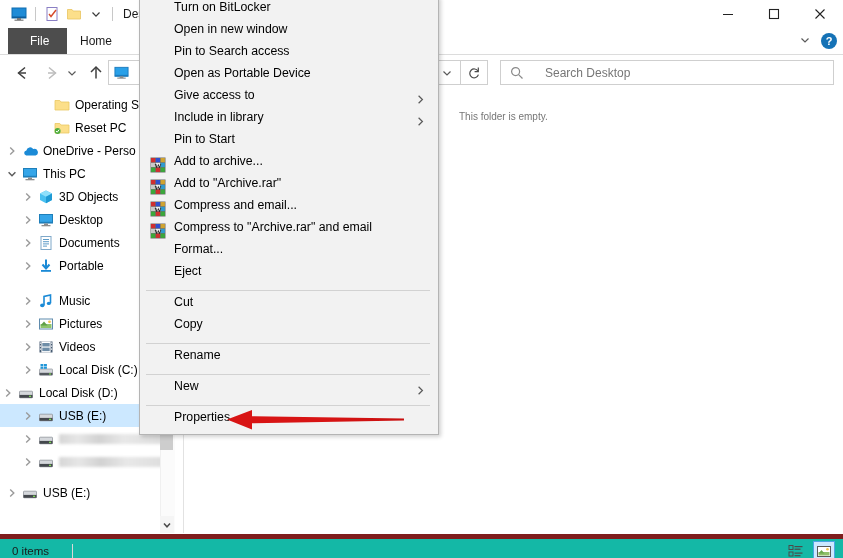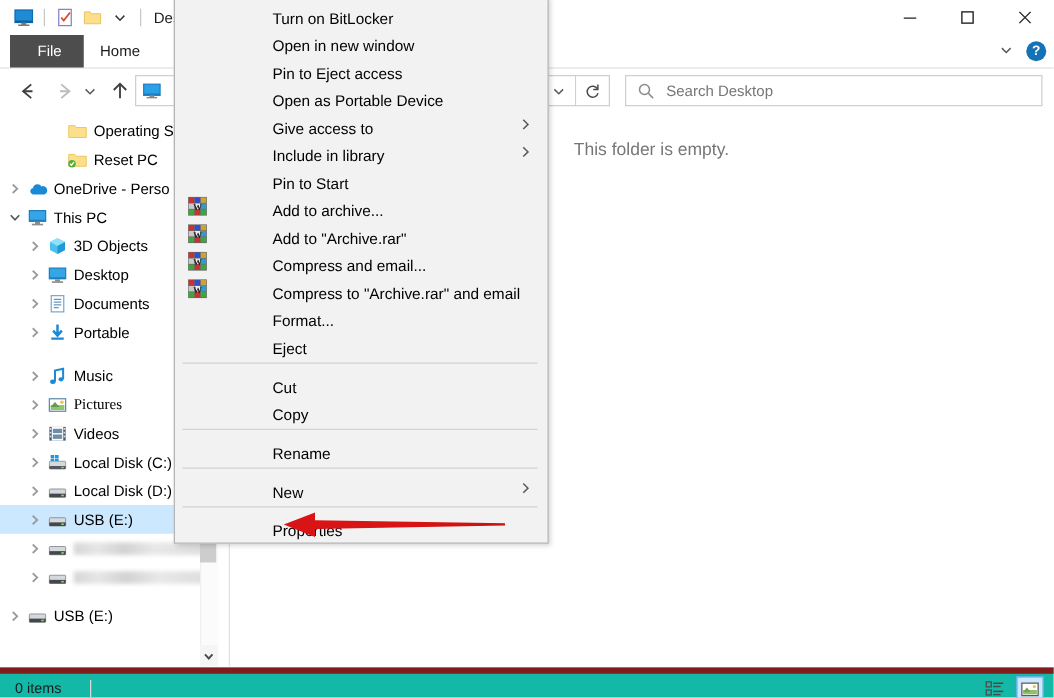--- a/index.html
+++ b/index.html
@@ -35,27 +35,27 @@
   .addrbox{position:absolute;left:108px;top:60px;width:330px;height:25px;border:1px solid #cfcfcf;background:#fff;
     display:flex;align-items:center;box-sizing:border-box;}
   .addr-icon{width:24px;display:flex;align-items:center;justify-content:center;}
   .refreshbtn{position:absolute;left:461px;top:60px;width:27px;height:25px;border:1px solid #cfcfcf;border-left:none;
     background:#fff;display:flex;align-items:center;justify-content:center;box-sizing:border-box;}
   .dropbtn{position:absolute;left:434px;top:60px;width:27px;height:25px;border:1px solid #cfcfcf;border-left:none;
     background:#fff;display:flex;align-items:center;justify-content:center;box-sizing:border-box;}
   .searchbox{position:absolute;left:500px;top:60px;width:334px;height:25px;border:1px solid #cfcfcf;background:#fff;
     display:flex;align-items:center;box-sizing:border-box;}
   .searchbox .sicon{width:32px;display:flex;align-items:center;justify-content:center;}
-  .searchbox .stext{font-size:12px;color:#767676;}
+  .searchbox .stext{font-size:12px;color:#767676;margin-left:12px;}
 
   
   .navpane{position:absolute;left:0;top:93px;width:170px;height:440px;background:#fff;overflow:hidden;}
   .pane-divider{position:absolute;left:183px;top:93px;width:1px;height:440px;background:#e2e2e2;}
   .contentpane{position:absolute;left:184px;top:93px;width:659px;height:440px;background:#fff;}
-  .empty-text{position:absolute;left:275px;top:18px;font-size:14px;color:#767676;}
+  .empty-text{position:absolute;left:275px;top:18px;font-size:10px;color:#767676;}
 
   
   .trow{position:relative;height:23px;display:flex;align-items:center;white-space:nowrap;}
   .trow.sel{background:#cce8ff;}
   .chev{width:16px;height:23px;display:flex;align-items:center;justify-content:center;flex:0 0 16px;}
   .ticon{width:20px;height:23px;display:flex;align-items:center;justify-content:center;flex:0 0 20px;margin-right:3px;}
   .tlabel{font-size:12px;color:#000;}
   .blurname{height:10px;border-radius:1px;
     background:linear-gradient(90deg,#d6d6d6 0%,#e6e6e6 18%,#d2d2d2 38%,#e8e8e8 62%,#dcdcdc 100%);
     filter:blur(1.6px);}
@@ -69,21 +69,21 @@
   .statusbar{position:absolute;left:0;top:534px;width:843px;height:24px;background:#14b8a6;border-top:5px solid #7f1d1d;}
   .status-text{position:absolute;left:12px;top:0;height:24px;line-height:24px;font-size:11.5px;color:#1a1a1a;}
   .status-div{position:absolute;left:72px;top:5px;width:1px;height:14px;background:#d8d8d8;}
   .viewbtns{position:absolute;right:8px;top:2px;height:20px;display:flex;gap:6px;align-items:center;}
   .viewbtn{width:22px;height:20px;display:flex;align-items:center;justify-content:center;}
   .viewbtn.active{background:#cce8ff;border:1px solid #4ca5e3;box-sizing:border-box;}
 
   
   .ctxmenu{position:absolute;left:139px;top:-4px;width:300px;background:#f2f2f2;
     border:1px solid #b4b4b4;box-shadow:2px 2px 4px rgba(0,0,0,.18);box-sizing:border-box;padding:3px 0 2px 0;}
-  .mitem{position:relative;height:22px;display:flex;align-items:flex-end;padding-left:6px;white-space:nowrap;gap:44px;}
+  .mitem{position:relative;height:22px;display:flex;align-items:flex-start;padding-left:6px;white-space:nowrap;}
   .micon{width:24px;height:22px;display:flex;align-items:center;justify-content:center;flex:0 0 24px;}
   .mlabel{font-size:12.3px;color:#000;margin-left:4px;}
   .msub{position:absolute;right:12px;top:0;height:22px;display:flex;align-items:center;color:#5a5a5a;}
   .msep{height:1px;background:#d2d2d2;margin:4px 8px 4px 6px;}
 
   .arrow-overlay{position:absolute;left:222px;top:404px;width:200px;height:32px;pointer-events:none;}
 </style>
 </head>
 <body>
 
@@ -334,21 +334,21 @@
           </span>
           <span class="ticon">
             <svg width="16" height="16" viewBox="0 0 16 16">
               <path d="M6 12.2 L6 3.4 L12.5 2 L12.5 10.2" fill="none" stroke="#1b8ad6" stroke-width="1.6"></path>
               <ellipse cx="4.3" cy="12.4" rx="2.2" ry="1.8" fill="#1b8ad6"></ellipse>
               <ellipse cx="10.8" cy="10.4" rx="2" ry="1.7" fill="#1b8ad6"></ellipse>
             </svg>
           </span>
           <span class="tlabel">Music</span>
         </div>
-        <div class="trow" style="padding-left: 20px; font-family: Liberation Serif, serif;">
+        <div class="trow" style="padding-left: 20px;">
           <span class="chev">
             <svg width="10" height="10" viewBox="0 0 10 10">
               <path d="M3.2 1.6 L6.8 5 L3.2 8.4" fill="none" stroke="#9a9a9a" stroke-width="1.4"></path>
             </svg>
           </span>
           <span class="ticon">
             <svg width="16" height="16" viewBox="0 0 16 16">
               <rect x="1.5" y="3" width="13" height="10" fill="#fff" stroke="#5f8bad" stroke-width="1"></rect>
               <rect x="2.5" y="8" width="11" height="4" fill="#8fc56b"></rect>
               <path d="M2.5 9.5 L6 5.5 L9.5 9.5 Z" fill="#5f9e47"></path>
@@ -391,21 +391,21 @@
               <rect x="1.5" y="10.8" width="13" height="2.4" fill="#53585e"></rect>
               <rect x="11" y="11.4" width="2" height="1.2" fill="#7ed957"></rect>
               <rect x="2.5" y="2" width="2.9" height="2.4" fill="#2196d8"></rect>
               <rect x="6" y="2" width="2.9" height="2.4" fill="#2196d8"></rect>
               <rect x="2.5" y="4.8" width="2.9" height="2" fill="#2196d8"></rect>
               <rect x="6" y="4.8" width="2.9" height="2" fill="#2196d8"></rect>
             </svg>
           </span>
           <span class="tlabel">Local Disk (C:)</span>
         </div>
-        <div class="trow" style="padding-left: 20px;">
+        <div class="trow" style="">
           <span class="chev">
             <svg width="10" height="10" viewBox="0 0 10 10">
               <path d="M3.2 1.6 L6.8 5 L3.2 8.4" fill="none" stroke="#9a9a9a" stroke-width="1.4"></path>
             </svg>
           </span>
           <span class="ticon">
             <svg width="16" height="16" viewBox="0 0 16 16">
               <rect x="1.5" y="6.2" width="13" height="6.6" rx="0.6" fill="#d5d8dc" stroke="#90969c" stroke-width="0.8"></rect>
               <rect x="1.5" y="9.9" width="13" height="2.9" fill="#44484d"></rect>
               <rect x="11" y="10.7" width="2.1" height="1.3" fill="#7ed957"></rect>
@@ -519,21 +519,21 @@
         <div class="mitem">
           <span class="micon"></span>
           <span class="mlabel">Turn on BitLocker</span>
         </div>
         <div class="mitem">
           <span class="micon"></span>
           <span class="mlabel">Open in new window</span>
         </div>
         <div class="mitem">
           <span class="micon"></span>
-          <span class="mlabel">Pin to Eject access</span>
+          <span class="mlabel">Pin to Search access</span>
         </div>
         <div class="mitem">
           <span class="micon"></span>
           <span class="mlabel">Open as Portable Device</span>
         </div>
         <div class="mitem">
           <span class="micon"></span>
           <span class="mlabel">Give access to</span>
           <span class="msub">
             <svg width="11" height="11" viewBox="0 0 11 11">

